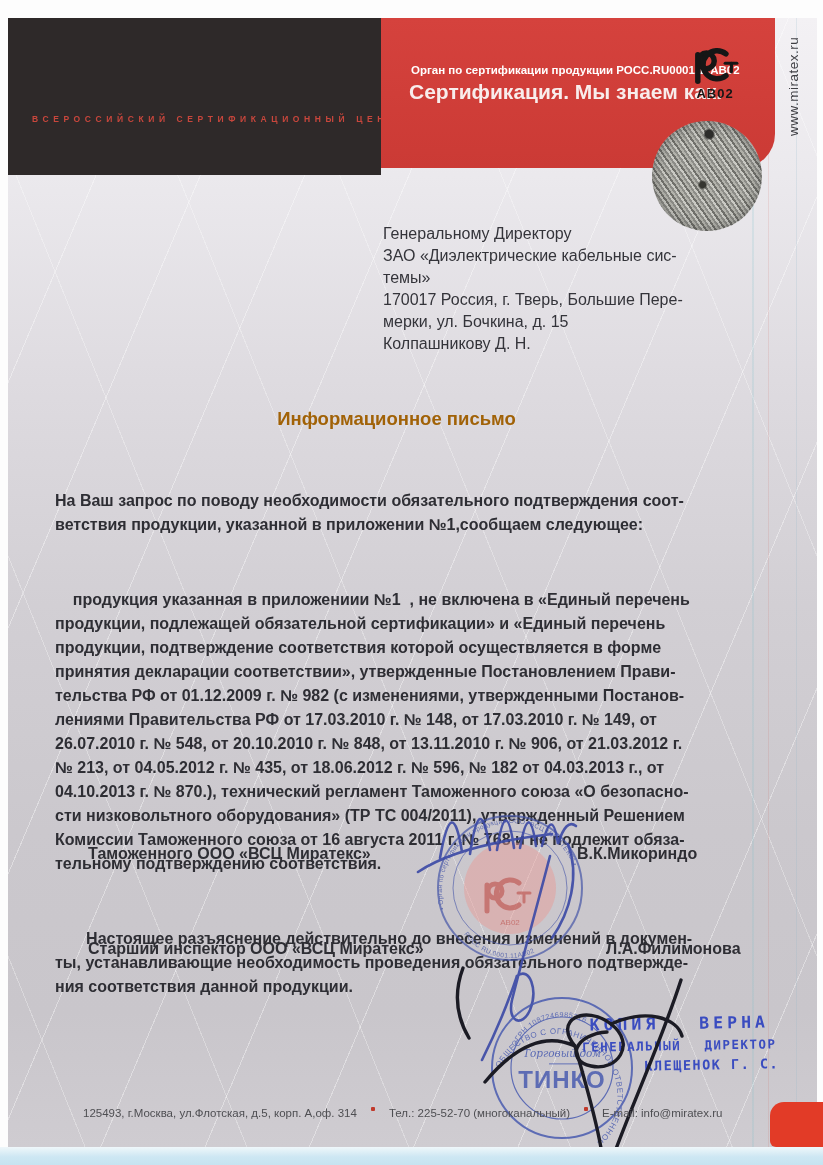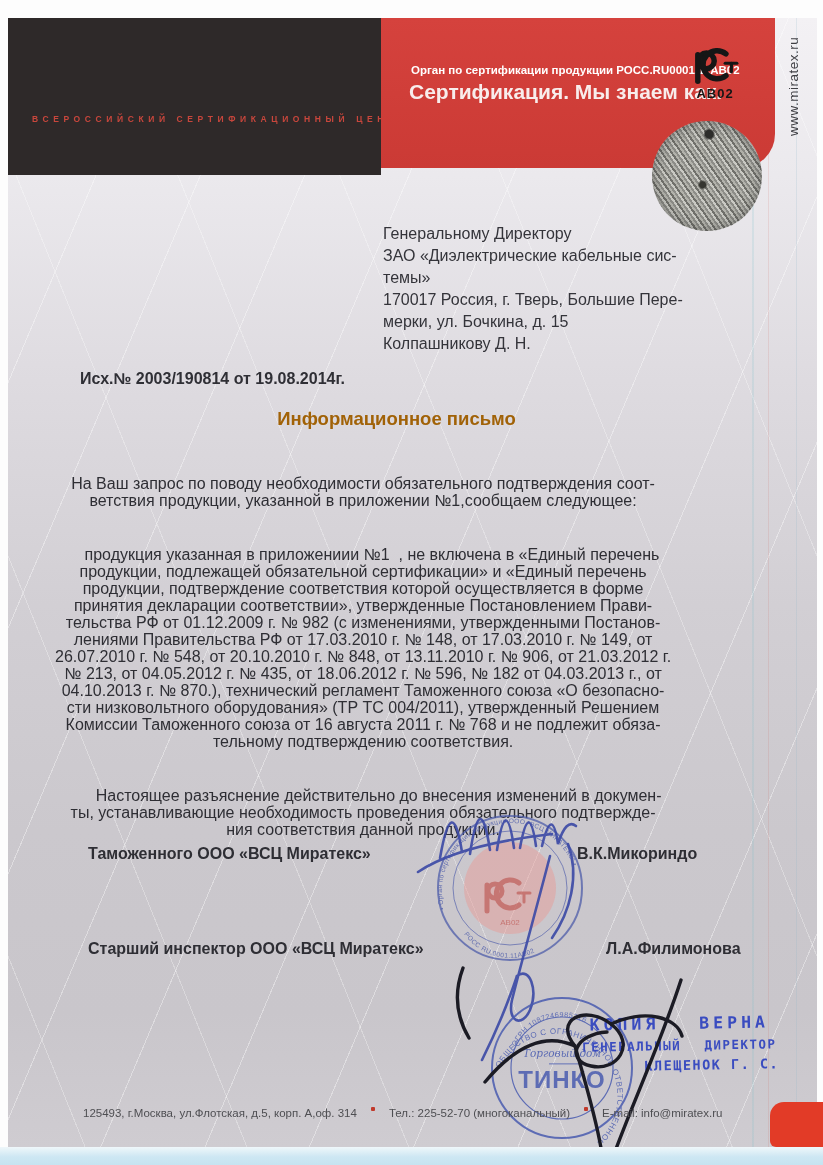--- a/index.html
+++ b/index.html
@@ -46,22 +46,22 @@
   .site-vert{position:absolute;left:786px;top:28px;height:108px;
     writing-mode:vertical-rl;transform:rotate(180deg);
     font-size:13.5px;color:#3f3f44;letter-spacing:.5px;}
 
   
   .recipient{position:absolute;left:383px;top:223px;font-size:16px;font-weight:400;
     line-height:22px;color:#34343a;white-space:pre;}
   .ref-line{position:absolute;left:80px;top:370px;font-size:16px;font-weight:700;color:#2f2f35;}
   .title{position:absolute;left:0;right:30px;top:408px;text-align:center;
     font-size:18.5px;font-weight:700;color:#a16207;}
-  .body-text{position:absolute;left:55px;top:441px;font-size:16px;font-weight:400;
-    line-height:17px;color:#2e2e34;white-space:pre;text-align:center;}
+  .body-text{position:absolute;left:55px;top:441px;font-size:16px;font-weight:700;
+    line-height:24px;color:#2e2e34;white-space:pre;}
   .para{margin:0 0 3px 0;}
 
   .sig-role1{position:absolute;left:88px;top:845px;font-size:16px;font-weight:700;color:#2e2e34;}
   .sig-name1{position:absolute;left:577px;top:845px;font-size:16px;font-weight:700;color:#2e2e34;}
   .sig-role2{position:absolute;left:88px;top:940px;font-size:16px;font-weight:700;color:#2e2e34;}
   .sig-name2{position:absolute;left:590px;top:940px;font-size:16px;font-weight:700;color:#2e2e34;margin-left:16px;}
 
   .cert-stamp{position:absolute;left:425px;top:803px;width:170px;height:170px;opacity:.88;}
   .ink-blue{position:absolute;left:400px;top:760px;width:270px;height:305px;overflow:visible;}
   .ink-black{position:absolute;left:425px;top:950px;width:300px;height:215px;overflow:visible;}
@@ -116,21 +116,20 @@
 
   <div class="site-vert">www.miratex.ru</div>
 
   <div class="recipient">Генеральному Директору
 ЗАО «Диэлектрические кабельные сис-
 темы»
 170017 Россия, г. Тверь, Большие Пере-
 мерки, ул. Бочкина, д. 15
 Колпашникову Д. Н.</div>
 
-  <div class="ref-line">Исх.№ 2003/190814 от  19.08.2014г.</div>
 
   <div class="title">Информационное письмо</div>
 
   <div class="body-text">
     <div class="para">На Ваш запрос по поводу необходимости обязательного подтверждения соот-
 ветствия продукции, указанной в приложении №1,сообщаем следующее:</div>
     <div class="para">    продукция указанная в приложениии №1  , не включена в «Единый перечень
 продукции, подлежащей обязательной сертификации» и «Единый перечень
 продукции, подтверждение соответствия которой осуществляется в форме
 принятия декларации соответствии», утвержденные Постановлением Прави-

